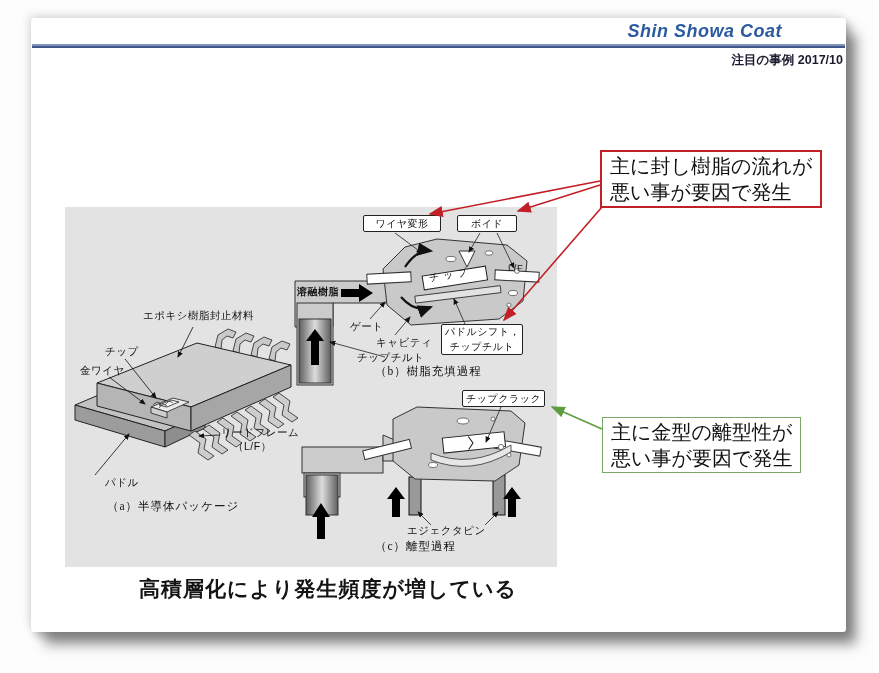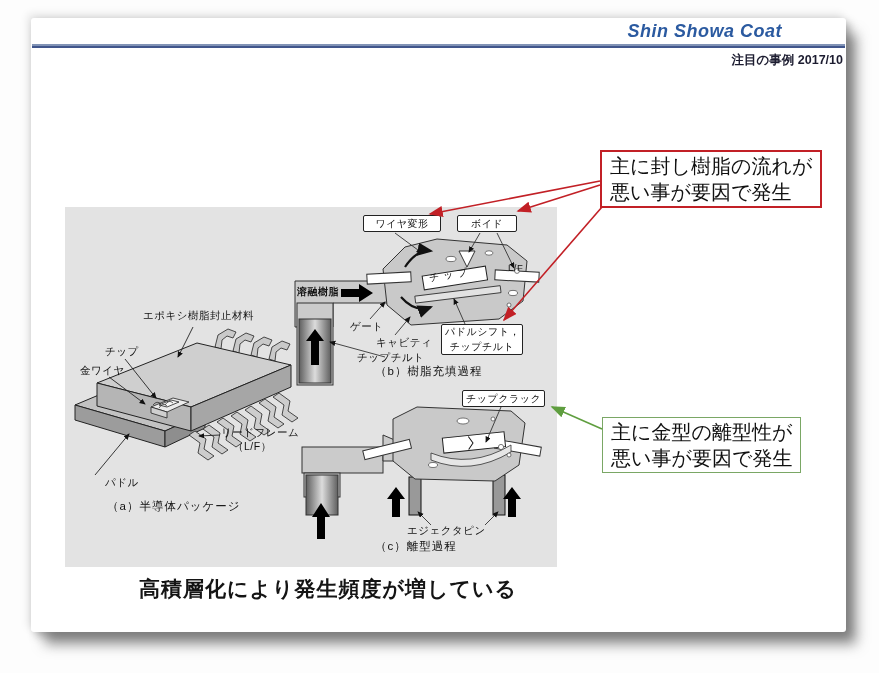--- a/index.html
+++ b/index.html
@@ -20,21 +20,21 @@
   
   .title { position:absolute; left:192px; top:58px; font-size:19px; font-weight:bold;
     color:#141414; letter-spacing:1px; border-bottom:2px solid #141414; padding:0 3px 3px; }
   
   .panel { position:absolute; left:34px; top:189px; width:492px; height:360px;
     background:#e3e3e3; }
   .panel svg { position:absolute; left:0; top:0; }
   .dlabel { position:absolute; font-size:10.5px; color:#111; white-space:nowrap;
     letter-spacing:.5px; }
   .dcaption { position:absolute; font-size:11.5px; color:#111; white-space:nowrap;
-    letter-spacing:1px; }
+    letter-spacing:1px;font-family:Liberation Serif, serif; }
   .lbox { position:absolute; background:#fff; border:1px solid #222; border-radius:2px;
     font-size:10px; color:#111; text-align:center; line-height:15px; white-space:nowrap;
     padding:0 3px; letter-spacing:.5px; }
   .lbox2 { line-height:14.5px; }
   
   .callout { position:absolute; background:#fff; font-size:20px; line-height:26px;
     color:#101010; padding:1px 8px; white-space:nowrap; font-weight:500; }
   .callout.red   { left:569px; top:132px; border:2px solid #c22026; }
   .callout.green { left:571px; top:399px; border:1.5px solid #7aa765; }
   

